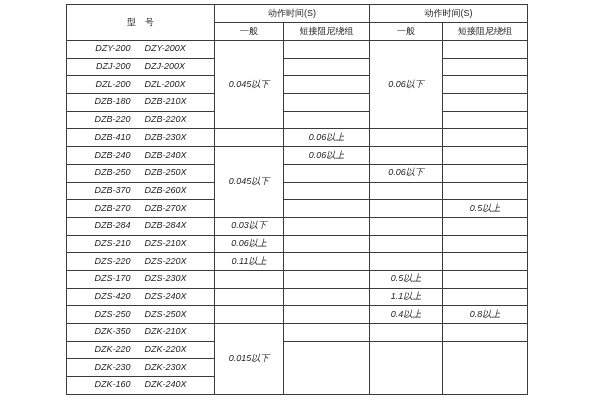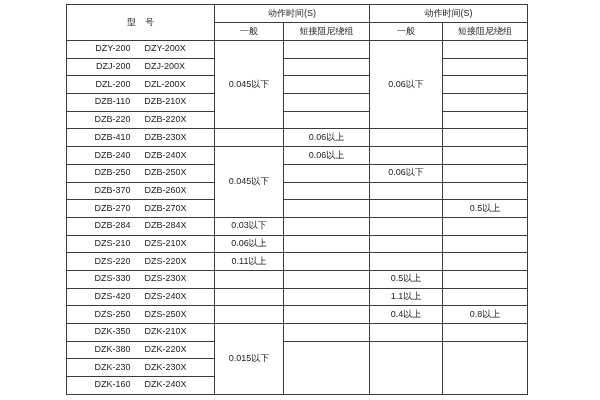--- a/index.html
+++ b/index.html
@@ -37,21 +37,21 @@
     text-align: center;
     vertical-align: middle;
     font-size: 9px;
     font-weight: normal;
     color: #1c1c1c;
     line-height: 1.1;
     overflow: hidden;
     white-space: pre;
   }
   .spec-table thead tr { height: 18px; }
-  .spec-table tbody tr { height: 17.7px; }
+  .spec-table tbody tr { height: 17.7px; font-style: italic; }
 
   td.model .m2 { margin-left: 14px; }
 </style>
 </head>
 <body>
 
 <div class="page">
   <table class="spec-table">
     <colgroup>
       <col class="c-model">
@@ -85,21 +85,21 @@
         <td class="model"><span class="m1">DZJ-200</span><span class="m2">DZJ-200X</span></td>
         <td></td>
         <td></td>
       </tr>
       <tr>
         <td class="model"><span class="m1">DZL-200</span><span class="m2">DZL-200X</span></td>
         <td></td>
         <td></td>
       </tr>
       <tr>
-        <td class="model"><span class="m1">DZB-110</span><span class="m2">DZB-210X</span></td>
+        <td class="model"><span class="m1">DZB-180</span><span class="m2">DZB-210X</span></td>
         <td></td>
         <td></td>
       </tr>
       <tr>
         <td class="model"><span class="m1">DZB-220</span><span class="m2">DZB-220X</span></td>
         <td></td>
         <td></td>
       </tr>
       <tr>
         <td class="model"><span class="m1">DZB-410</span><span class="m2">DZB-230X</span></td>
@@ -148,21 +148,21 @@
         <td></td>
       </tr>
       <tr>
         <td class="model"><span class="m1">DZS-220</span><span class="m2">DZS-220X</span></td>
         <td>0.11以上</td>
         <td></td>
         <td></td>
         <td></td>
       </tr>
       <tr>
-        <td class="model"><span class="m1">DZS-330</span><span class="m2">DZS-230X</span></td>
+        <td class="model"><span class="m1">DZS-170</span><span class="m2">DZS-230X</span></td>
         <td></td>
         <td></td>
         <td>0.5以上</td>
         <td></td>
       </tr>
       <tr>
         <td class="model"><span class="m1">DZS-420</span><span class="m2">DZS-240X</span></td>
         <td></td>
         <td></td>
         <td>1.1以上</td>
@@ -176,21 +176,21 @@
         <td>0.8以上</td>
       </tr>
       <tr>
         <td class="model"><span class="m1">DZK-350</span><span class="m2">DZK-210X</span></td>
         <td rowspan="4">0.015以下</td>
         <td></td>
         <td></td>
         <td></td>
       </tr>
       <tr>
-        <td class="model"><span class="m1">DZK-380</span><span class="m2">DZK-220X</span></td>
+        <td class="model"><span class="m1">DZK-220</span><span class="m2">DZK-220X</span></td>
         <td rowspan="3"></td>
         <td rowspan="3"></td>
         <td rowspan="3"></td>
       </tr>
       <tr>
         <td class="model"><span class="m1">DZK-230</span><span class="m2">DZK-230X</span></td>
       </tr>
       <tr>
         <td class="model"><span class="m1">DZK-160</span><span class="m2">DZK-240X</span></td>
       </tr>

